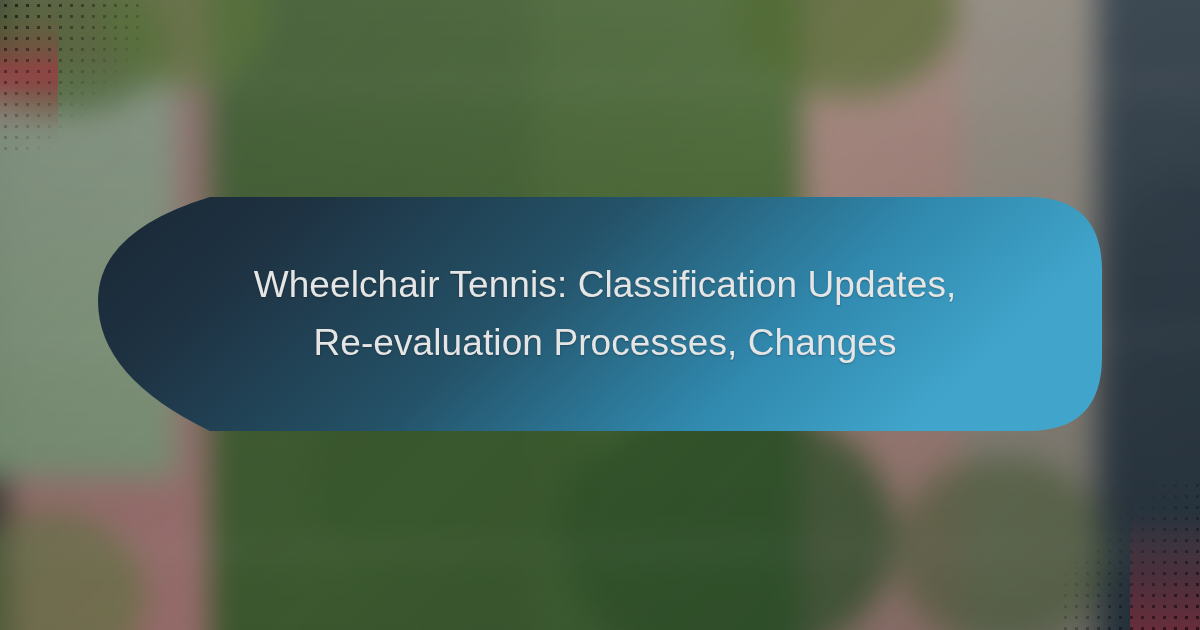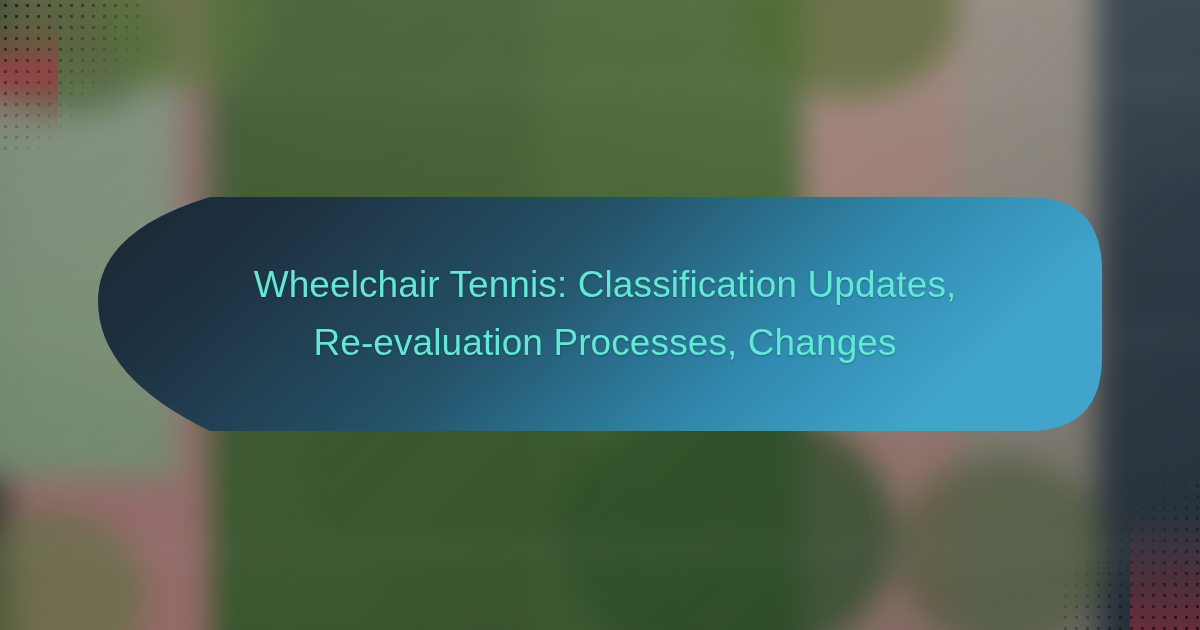--- a/index.html
+++ b/index.html
@@ -110,21 +110,21 @@
     top: 197px;
     width: 1004px;
     height: 234px;
   }
   .title {
     position: absolute;
     left: 0; right: 0;
     top: 50%;
     transform: translateY(-50%);
     text-align: center;
-    color: #5eead4;
+    color: #e5e5e5;
     font-size: 37px;
     line-height: 1.58;
     font-weight: 400;
     letter-spacing: .1px;
     padding: 0 120px 0 130px;
     box-sizing: border-box;
     text-shadow: 0 1px 2px rgba(0,0,0,.25);
   }
 </style>
 </head>

